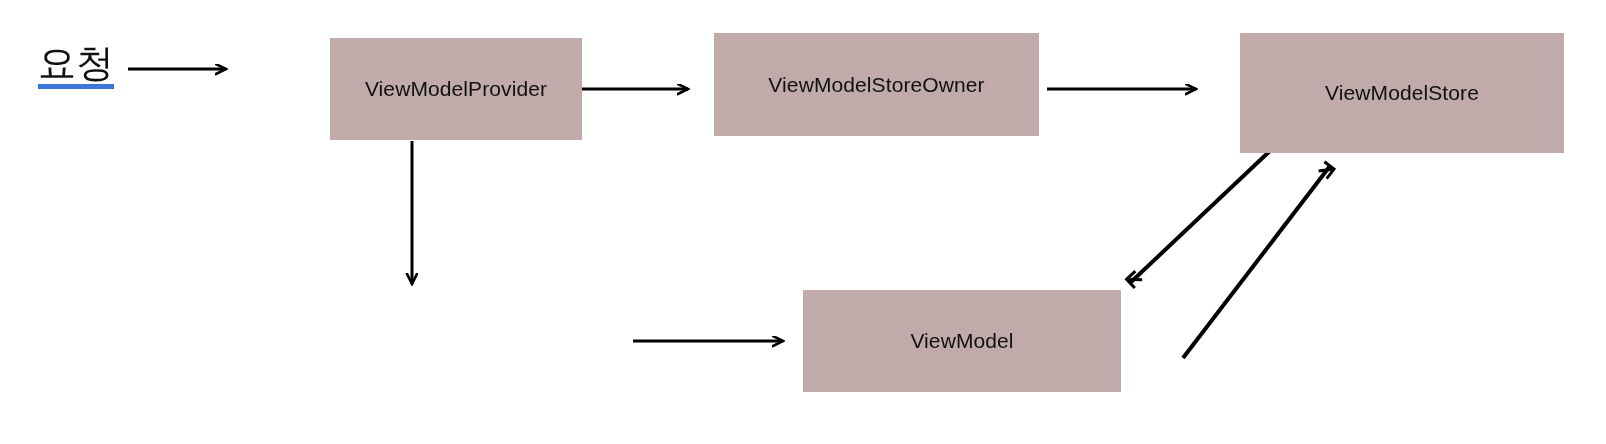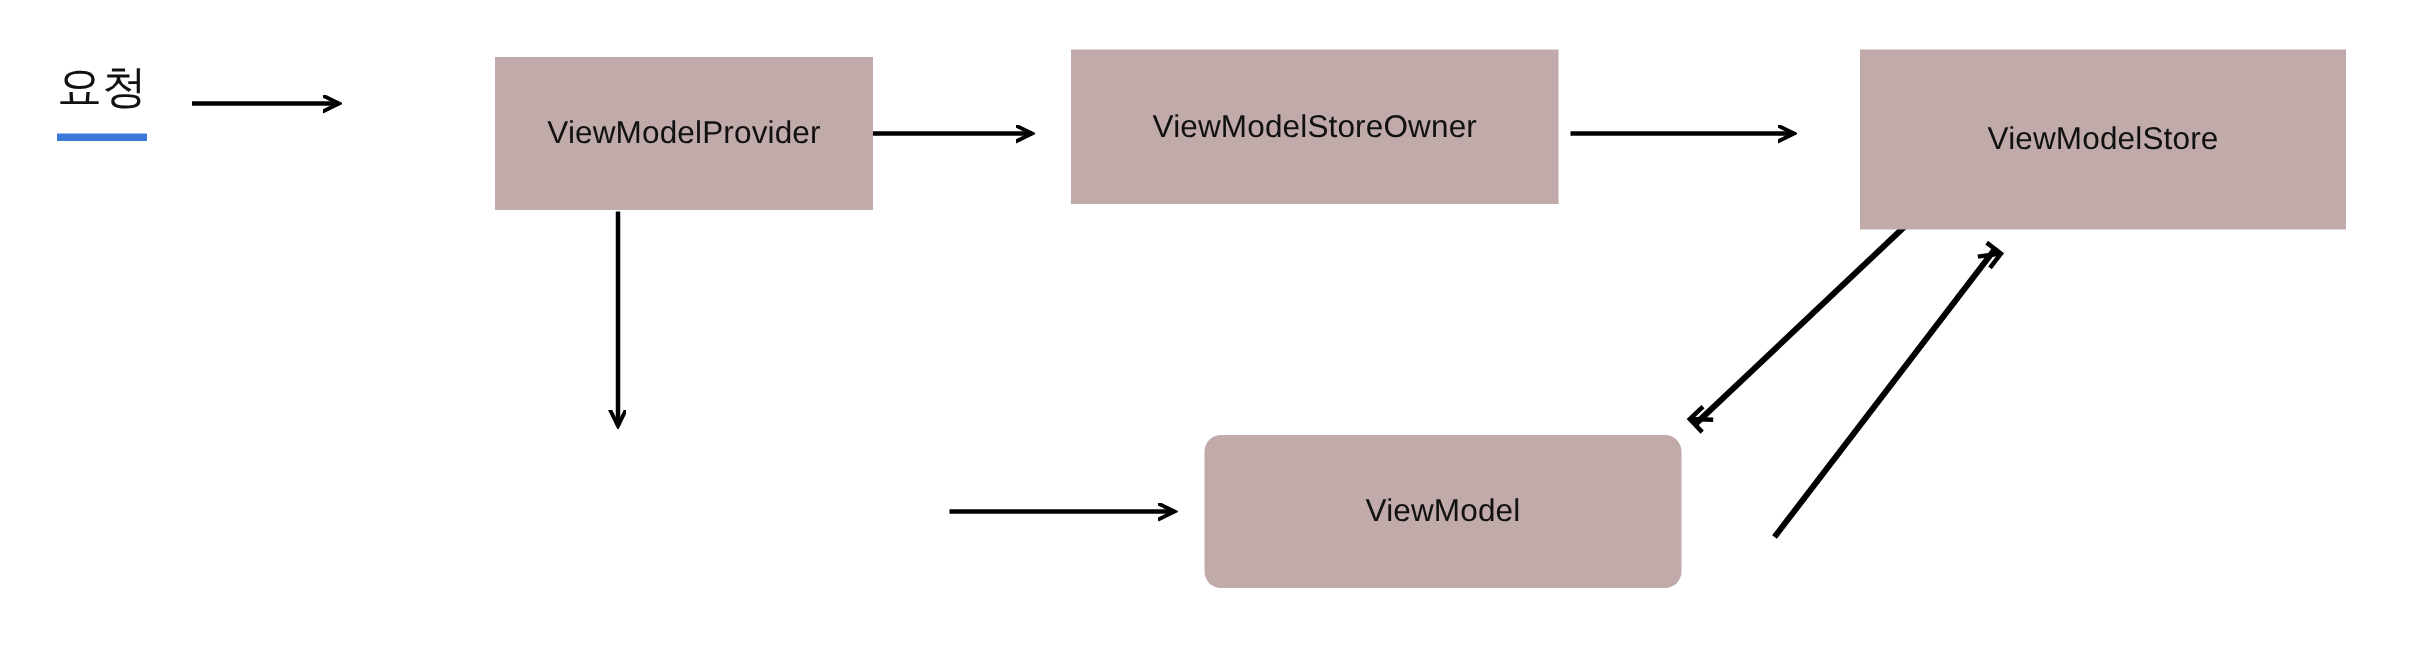--- a/index.html
+++ b/index.html
@@ -29,26 +29,26 @@
     font-size: 21px;
     font-weight: 400;
     letter-spacing: 0.1px;
     line-height: 1.2;
     text-align: center;
     white-space: nowrap;
     -webkit-font-smoothing: antialiased;
   }
   .entry-label {
     position: absolute;
-    font-size: 30px;
+    font-size: 38px;
     color: #111111;
     line-height: 1;
     white-space: nowrap;
     border-bottom: 5px solid #3b78d8;
-    padding-bottom: 15px;
+    padding-bottom: 2px;
   }
   #edge-layer {
     position: absolute;
     left: 0;
     top: 0;
     width: 1606px;
     height: 444px;
     pointer-events: none;
   }
 </style>
@@ -91,17 +91,17 @@
 
   <div class="node-box" style="left:714px; top:33px; width:325px; height:103px;">
     <span>ViewModelStoreOwner</span>
   </div>
 
   <div class="node-box" style="left:1240px; top:33px; width:324px; height:120px;">
     <span>ViewModelStore</span>
   </div>
 
 
-  <div class="node-box" style="left:803px; top:290px; width:318px; height:102px;border-radius:11px;">
+  <div class="node-box" style="left:803px; top:290px; width:318px; height:102px;">
     <span>ViewModel</span>
   </div>
 
 </div>
 
 </body></html>

